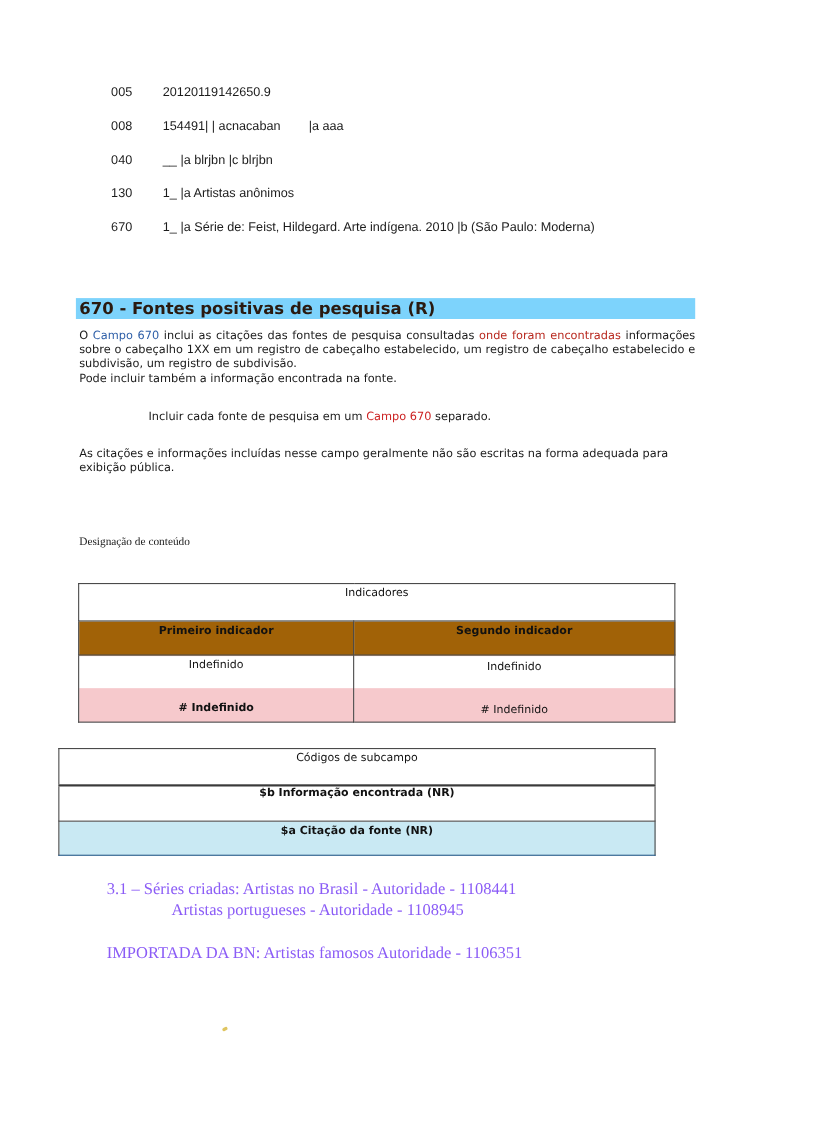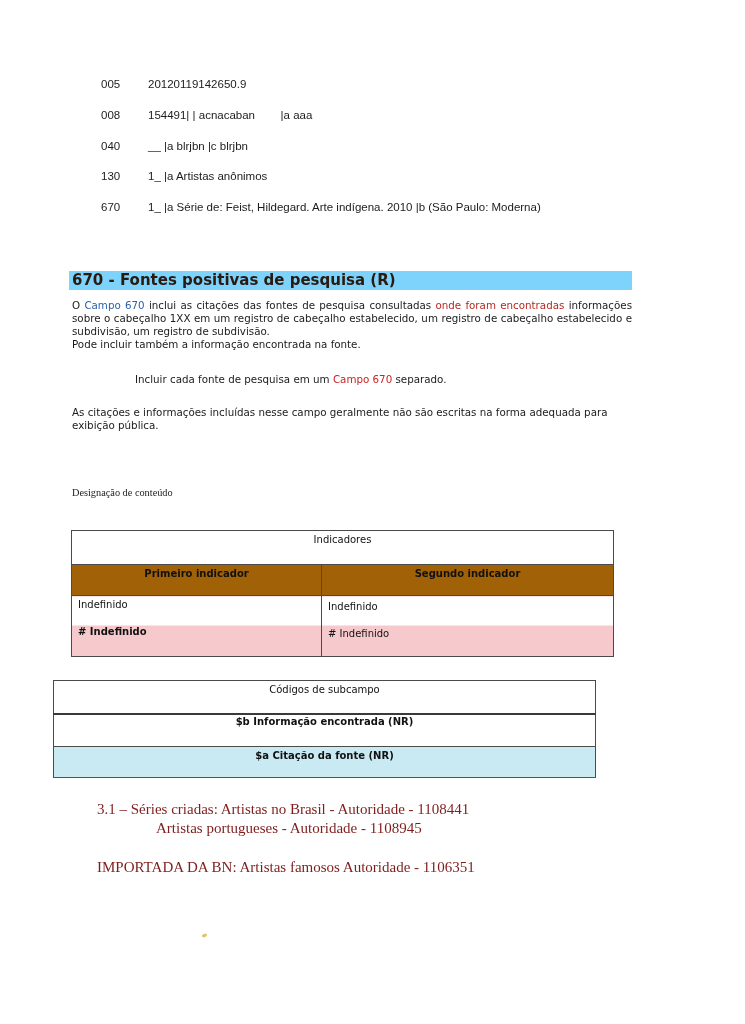--- a/index.html
+++ b/index.html
@@ -82,20 +82,21 @@
       position: absolute;
       border-collapse: collapse;
       font-family: "DejaVu Sans", sans-serif;
       font-size: 10px;
       color: #111;
     }
     table.doc-table td {
       border: 1.5px solid #4a4a4a;
       padding: 0;
       vertical-align: top;
+      text-align: center;
     }
     .ind-table {
       left: 71px;
       top: 530px;
       width: 543px;
     }
     .ind-table .hdr {
       height: 30px;
       text-align: center;
       padding-top: 3px !important;
@@ -106,21 +107,21 @@
       text-align: center;
       font-weight: bold;
       padding-top: 3px !important;
     }
     .ind-table .vals {
       background: linear-gradient(#ffffff 0, #ffffff 29px, #f6c9cc 29px);
       height: 57px;
       padding: 3px 6px 0 6px !important;
     }
     .ind-table .vals .line2 {
-      margin-top: 16px;
+      margin-top: 28px;
     }
     .bold { font-weight: bold; }
 
     .sub-table {
       left: 53px;
       top: 680px;
       width: 543px;
     }
     .sub-table .hdr {
       height: 29px;
@@ -142,21 +143,21 @@
       font-weight: bold;
       padding-top: 1px !important;
     }
 
     .serif-notes {
       position: absolute;
       left: 97px;
       top: 800px;
       font-family: "Liberation Serif", serif;
       font-size: 15px;
-      color: #7f1d1d;
+      color: #8b5cf6;
       line-height: 19px;
     }
     .serif-notes .indent {
       padding-left: 59px;
     }
     .serif-notes .gap {
       margin-top: 20px;
     }
 
     .speck {

